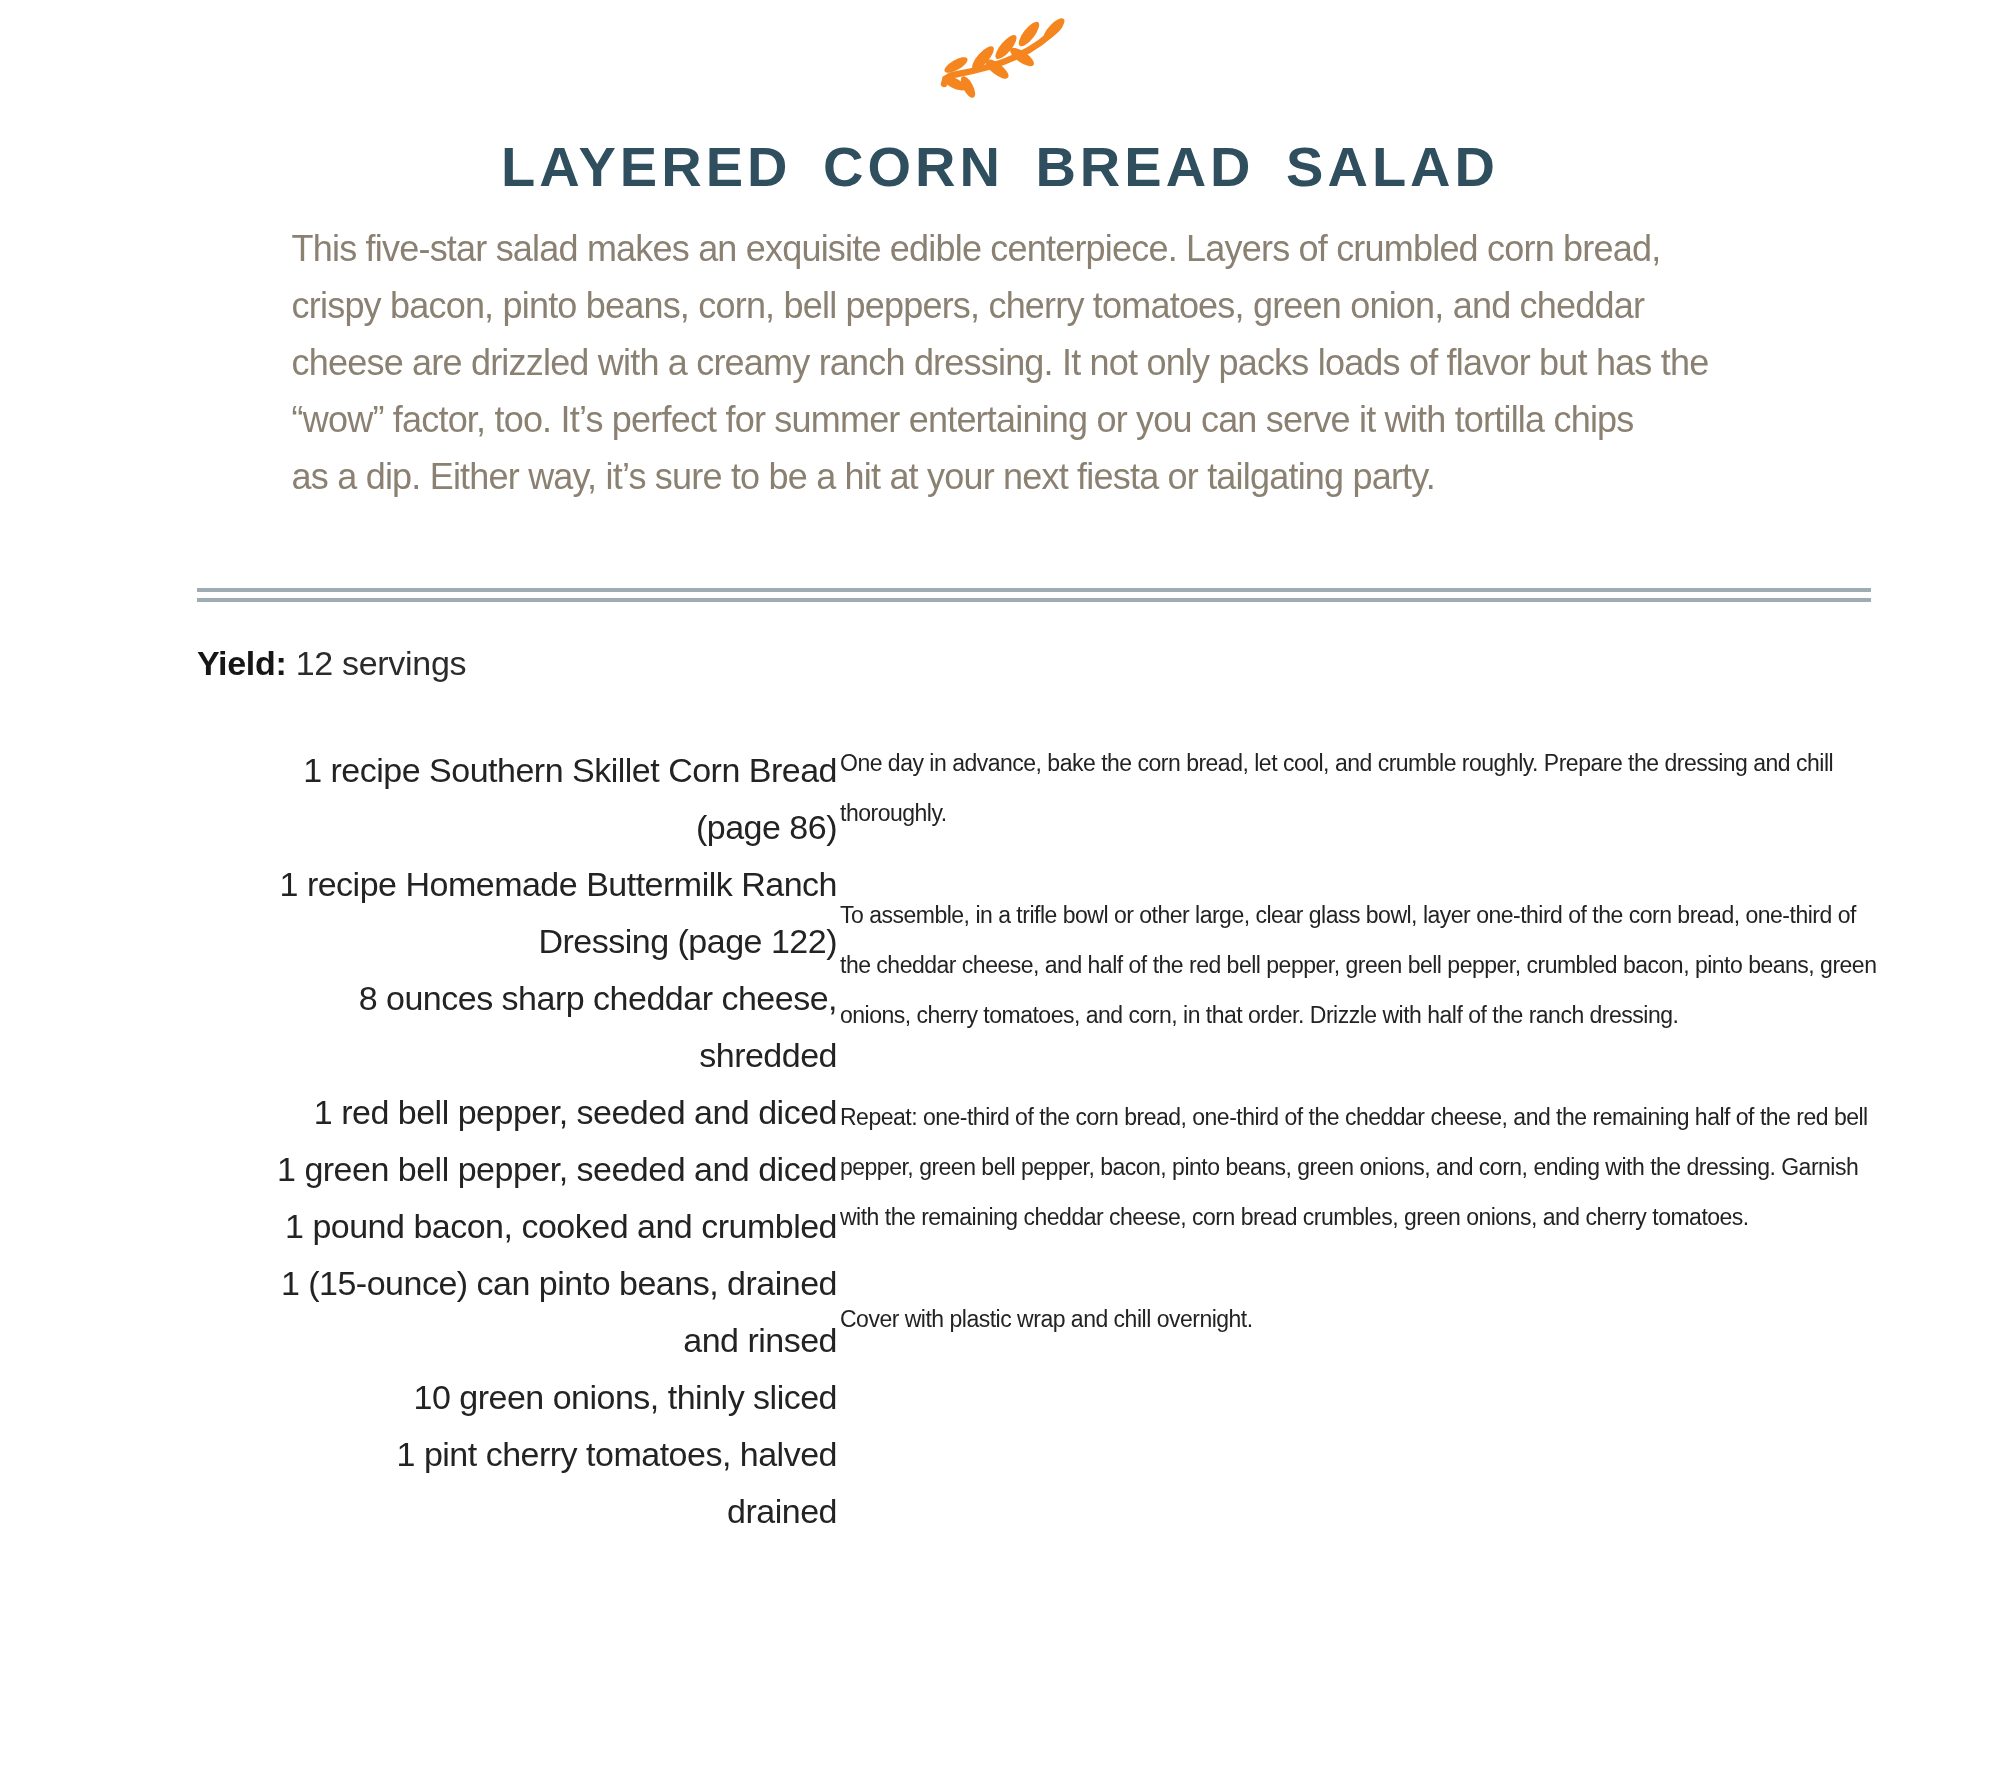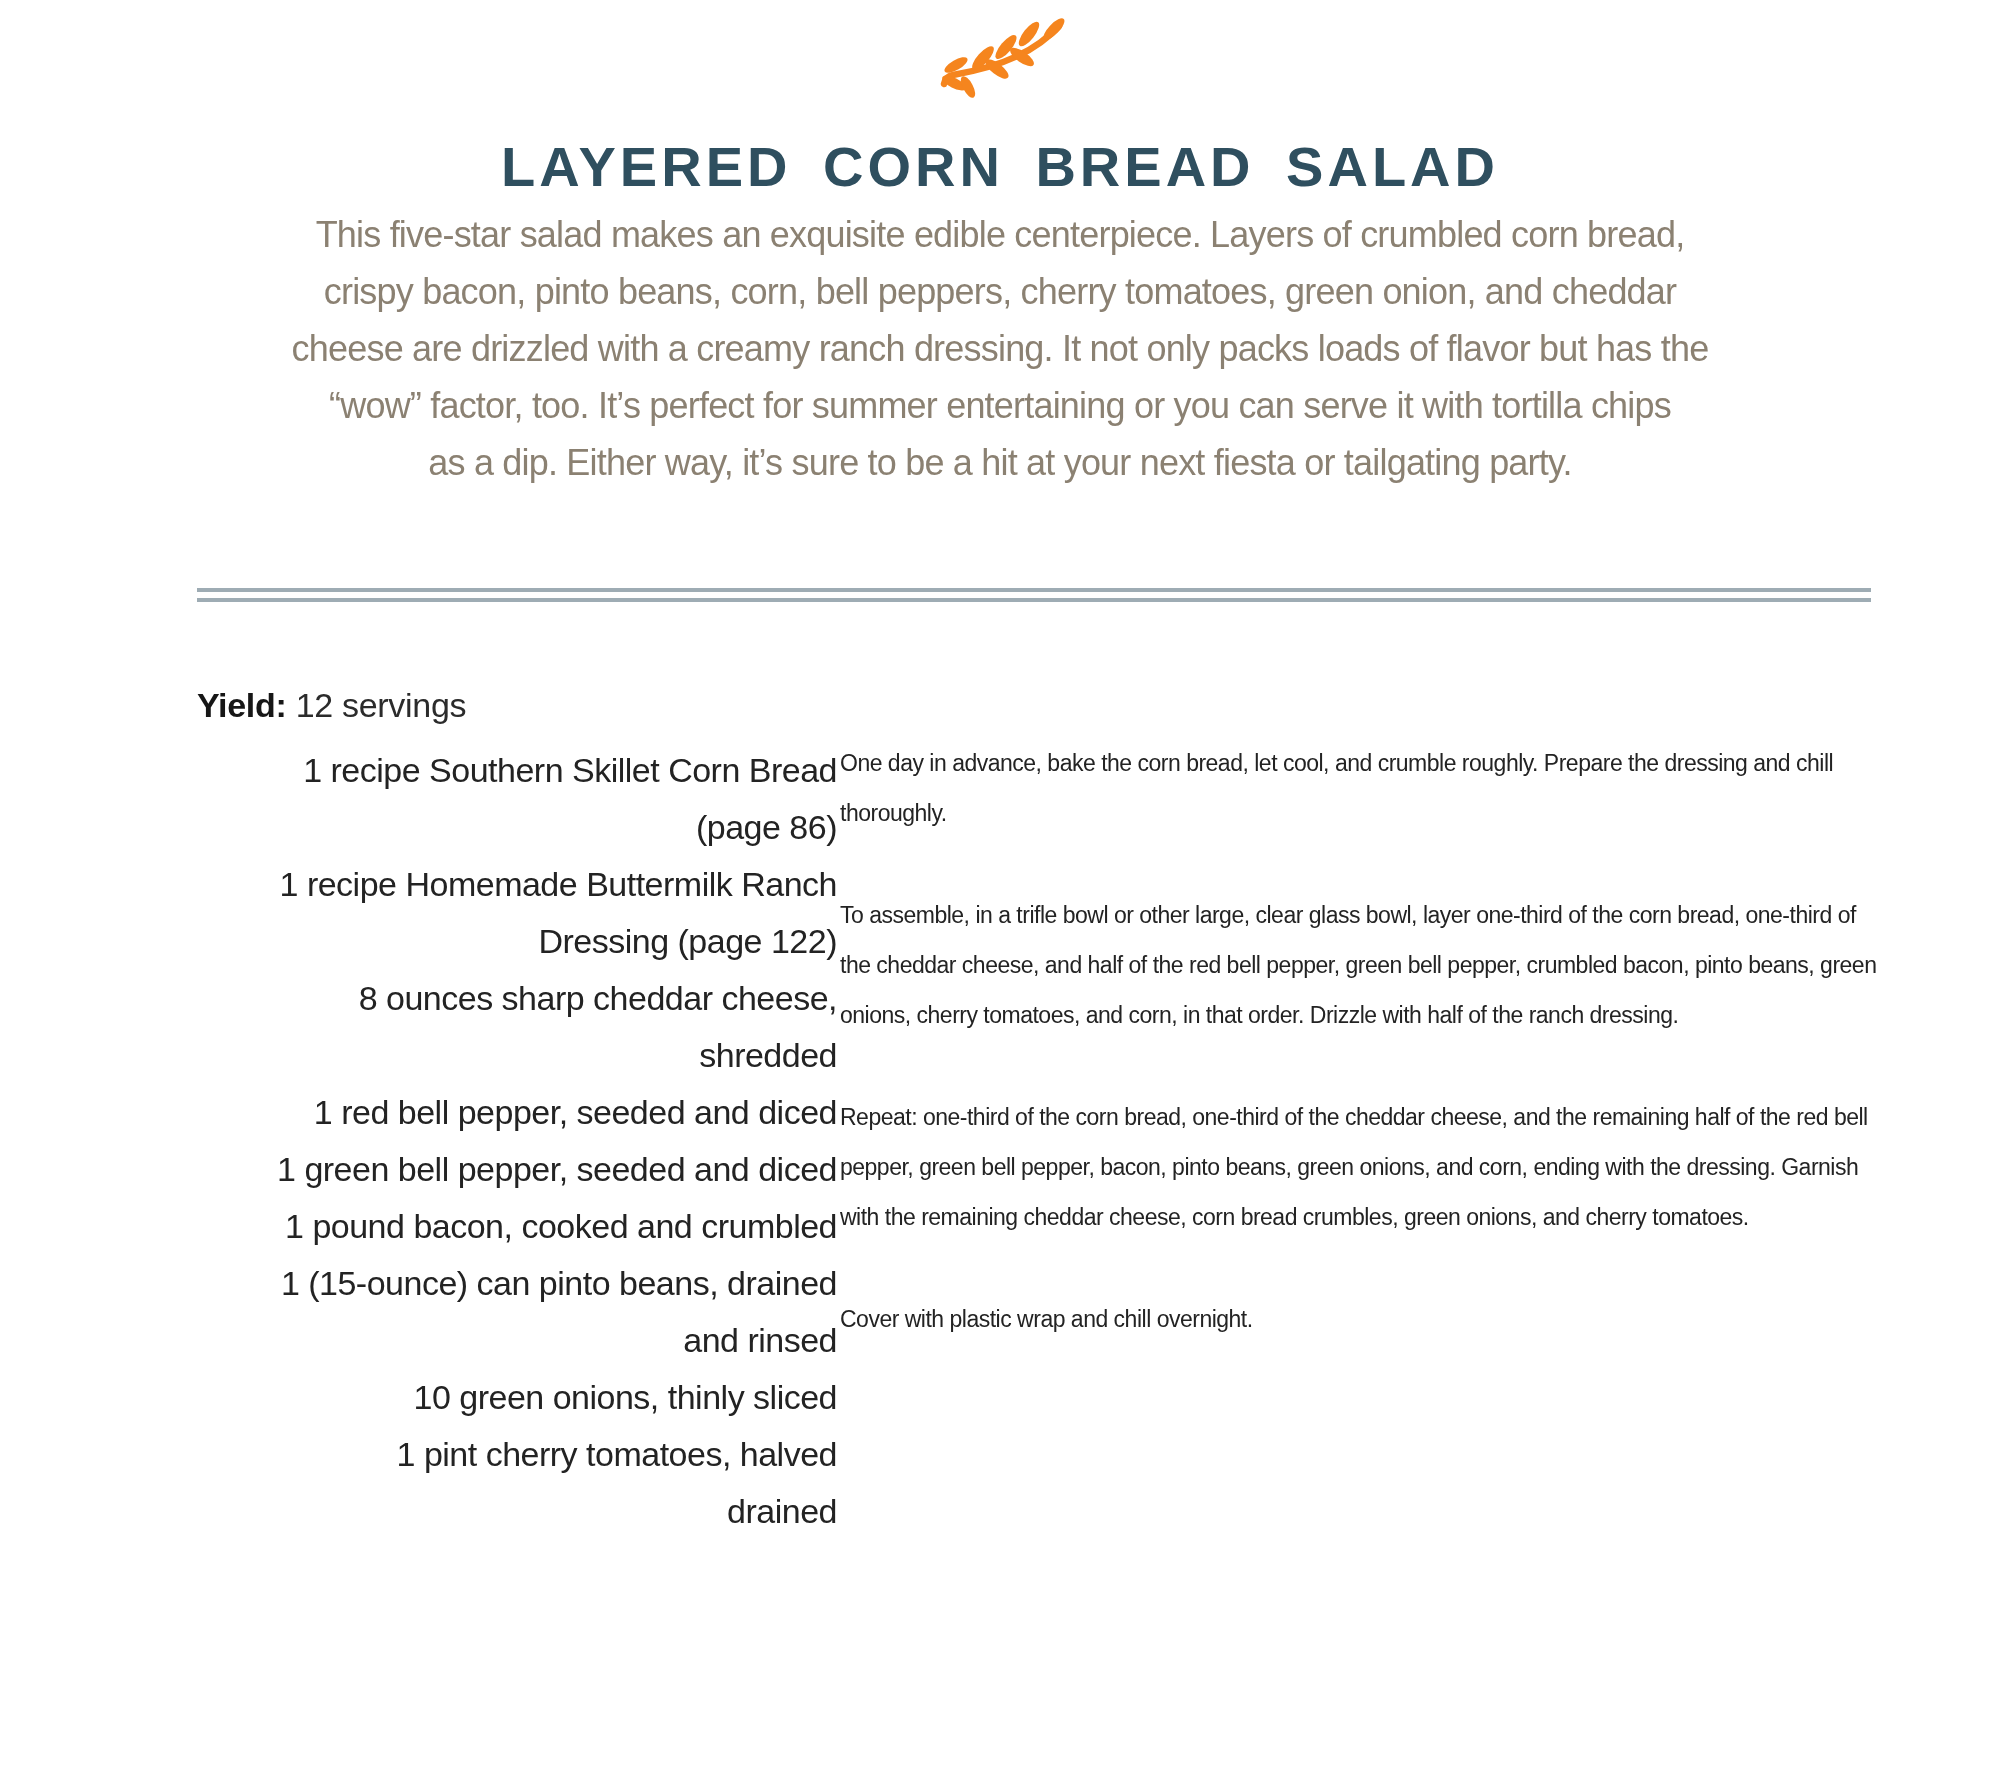--- a/index.html
+++ b/index.html
@@ -23,40 +23,40 @@
     top:96px;left:0;width:100%;
     text-align:center;
     font-size:56px;
     font-weight:700;
     letter-spacing:4px;
     word-spacing:12px;
     color:var(--title-teal,#2F4F5F);
   }
   .intro{
     position:absolute;
-    top:206px;left:50%;
+    top:220px;left:50%;
     transform:translateX(-50%);
-    text-align:center;
+    text-align:left;
     color:var(--intro-taupe,#8B8172);
     font-size:36px;
     letter-spacing:-0.8px;
     line-height:57px;
     font-weight:400;
     white-space:nowrap;
   }
   .divider{
     position:absolute;
     top:588px;left:197px;width:1674px;
     height:6px;
     border-top:4px solid var(--divider-gray,#9EACB4);
     border-bottom:4px solid var(--divider-gray,#9EACB4);
   }
   .yield-row{
     position:absolute;
-    top:686px;left:197px;
+    top:644px;left:197px;
     font-size:34px;
     letter-spacing:-0.3px;
   }
   .yield-label{font-weight:700;color:#161616;}
   .yield-value{font-weight:400;color:#2b2b2b;}
   .ingredients{
     position:absolute;
     top:742px;left:197px;width:640px;
     font-size:34px;
     letter-spacing:-0.5px;

